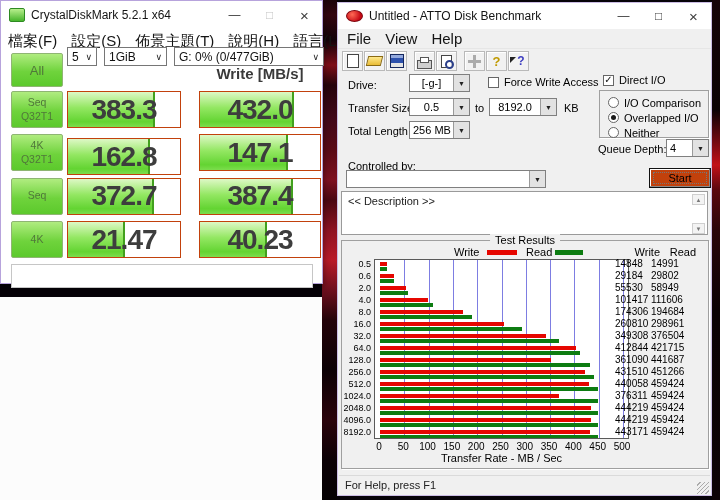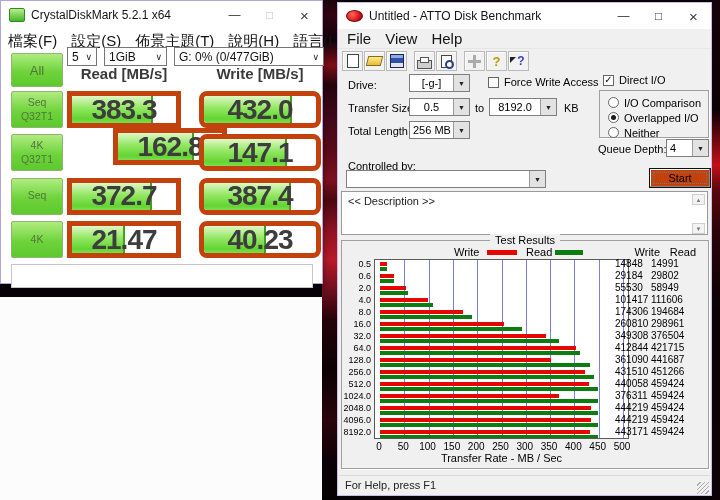--- a/index.html
+++ b/index.html
@@ -36,23 +36,23 @@
              font-size:12px;color:#111;padding:0 4px;}
   .cdm-combo .chev{font-size:9px;color:#222;margin-left:4px;}
   .gbtn{background:linear-gradient(180deg,#b0ec80 0%,#6fd33c 55%,#5cc92c 100%);
         border:1px solid #8fb573;border-radius:2px;box-sizing:border-box;
         color:#50773a;display:flex;align-items:center;justify-content:center;text-align:center;}
   #cdm-all{position:absolute;left:10px;top:52px;width:52px;height:34px;font-size:13px;}
   .cdm-header{position:absolute;top:64px;font-size:15px;font-weight:bold;color:#3a3a3a;text-align:center;}
   #cdm-h-read{left:66px;width:114px;}
   #cdm-h-write{left:198px;width:122px;}
   .cdm-row-btn{position:absolute;left:10px;width:52px;height:37px;font-size:10.5px;line-height:1.3;white-space:pre-line;}
-  .cdm-cell{position:absolute;height:37px;box-sizing:border-box;border:5px solid #c2410c;background:#fff;overflow:hidden;}
+  .cdm-cell{position:absolute;height:37px;box-sizing:border-box;border:1px solid #c2410c;background:#fff;overflow:hidden;}
   .cdm-cell.cell-read{left:66px;width:114px;}
-  .cdm-cell.cell-write{left:198px;width:122px;border-radius:8px;}
+  .cdm-cell.cell-write{left:198px;width:122px;}
   .cdm-fill{position:absolute;left:0;top:0;bottom:0;border-right:2px solid #42a01e;
             background:linear-gradient(180deg,#def8c6 0%,#93e762 45%,#63d432 85%,#7cdd4d 100%);}
   .cdm-val{position:absolute;inset:0;display:flex;align-items:center;justify-content:center;
            font-size:28px;font-weight:bold;color:#3d3d3d;letter-spacing:-1px;}
   #cdm-comment{position:absolute;left:10px;top:263px;width:302px;height:24px;box-sizing:border-box;
                border:1px solid #c6c6c6;background:#fff;}
   
   #atto{left:337px;top:2px;width:375px;height:494px;background:#f0f0f0;border-color:#cbbce4;}
   .atto-icon{width:15px;height:10px;border-radius:50%;border:1px solid #7e050e;
              background:radial-gradient(circle at 35% 35%,#ff6a55,#c60a16 70%);}
@@ -149,40 +149,39 @@
       <div class="cdm-combo" style="width:63px;">
         <span>1GiB</span>
         <span class="chev">∨</span>
       </div>
       <div class="cdm-combo" style="width:150px;">
         <span>G: 0% (0/477GiB)</span>
         <span class="chev">∨</span>
       </div>
     </div>
     <div class="gbtn" id="cdm-all">All</div>
-    <div class="cdm-header" id="cdm-h-read">Read [MB/s]</div>
     <div class="cdm-header" id="cdm-h-write">Write [MB/s]</div>
     <div id="cdm-rows">
     <div>
       <div class="gbtn cdm-row-btn" style="top: 90px;">Seq
 Q32T1</div>
       <div class="cdm-cell cell-read" style="top: 90px;">
         <div class="cdm-fill" style="width: 76%;"></div>
         <div class="cdm-val">383.3</div>
       </div>
       <div class="cdm-cell cell-write" style="top: 90px;">
         <div class="cdm-fill" style="width: 77%;"></div>
         <div class="cdm-val">432.0</div>
       </div>
     </div>
 
     <div>
       <div class="gbtn cdm-row-btn" style="top: 133.4px;">4K
 Q32T1</div>
-      <div class="cdm-cell cell-read" style="top: 127px; margin-left: 46px;">
+      <div class="cdm-cell cell-read" style="top: 137px;">
         <div class="cdm-fill" style="width: 71%;"></div>
         <div class="cdm-val">162.8</div>
       </div>
       <div class="cdm-cell cell-write" style="top: 133.4px;">
         <div class="cdm-fill" style="width: 72%;"></div>
         <div class="cdm-val">147.1</div>
       </div>
     </div>
 
     <div>

